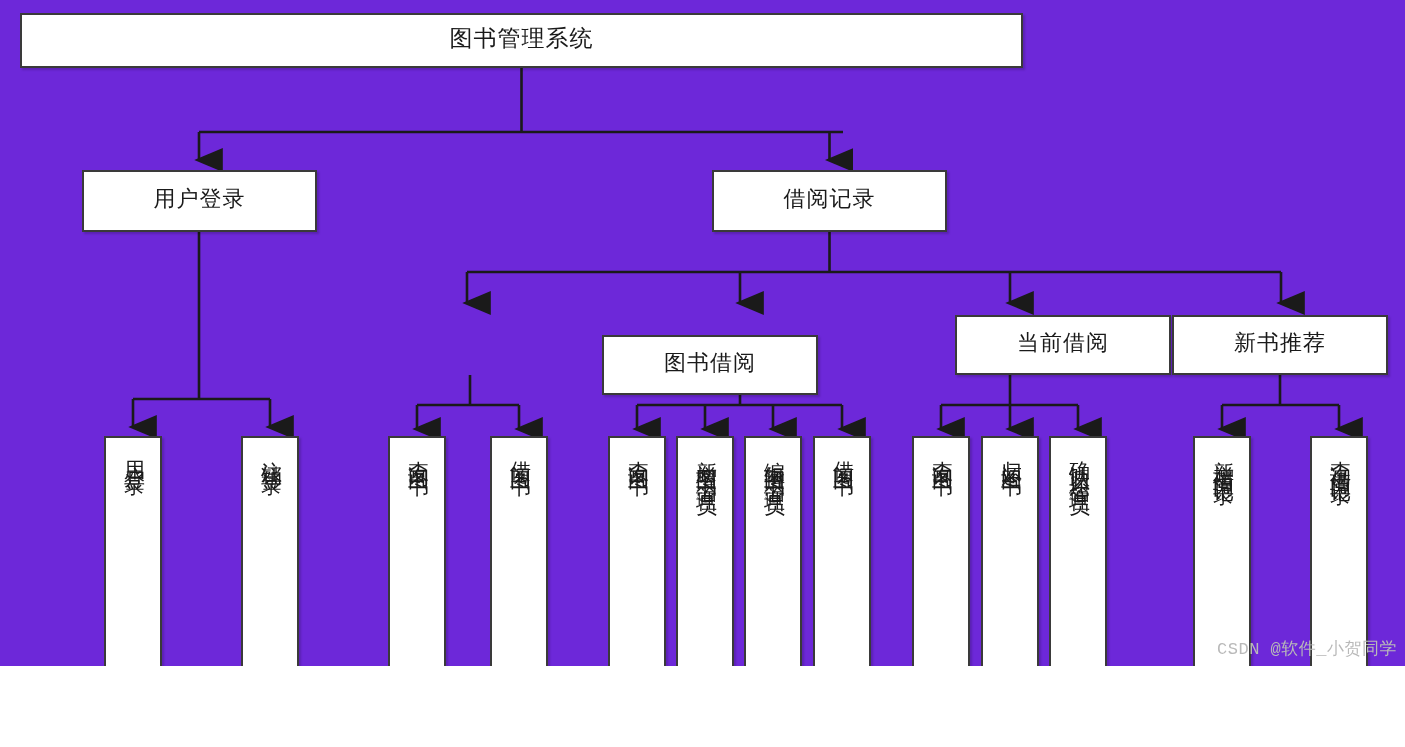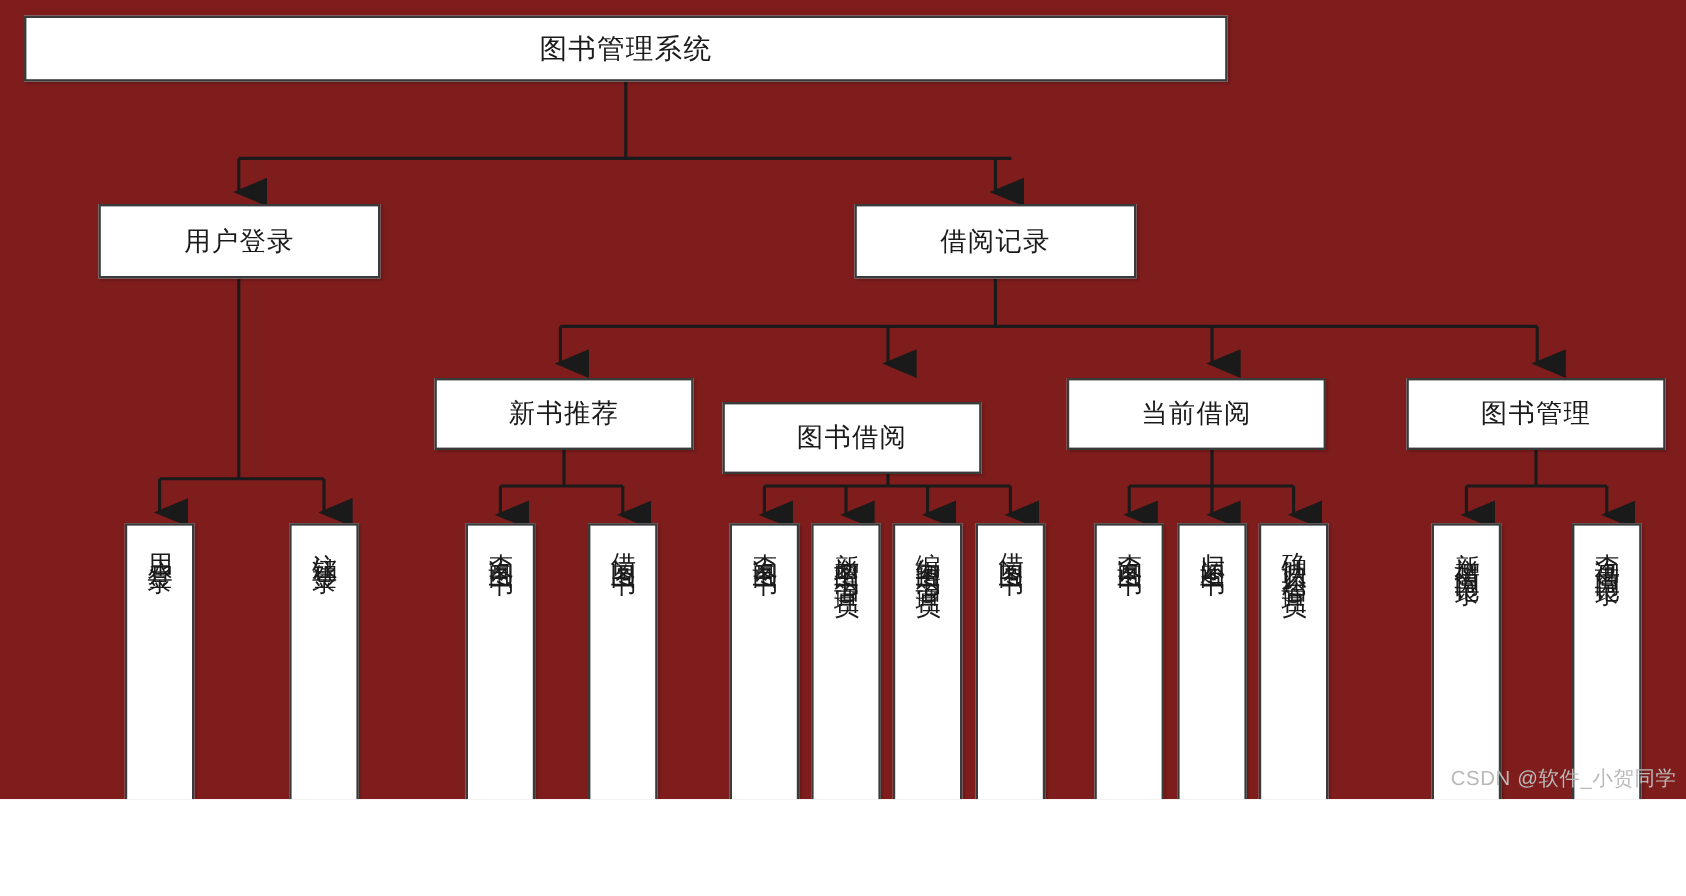--- a/index.html
+++ b/index.html
@@ -8,22 +8,23 @@
     padding: 0;
     background: #ffffff;
   }
   body {
     font-family: "Liberation Sans", "DejaVu Sans", sans-serif;
   }
   #canvas {
     position: relative;
     width: 1405px;
     height: 666px;
-    background: #7f1d1d;
+    background: #6d28d9;
     overflow: hidden;
+    font-family: Liberation Mono, monospace;
   }
   #wires {
     position: absolute;
     left: 0;
     top: 0;
     width: 1405px;
     height: 747px;
     pointer-events: none;
   }
   .node {
@@ -132,31 +133,28 @@
     <span class="label">图书管理系统</span>
   </div>
 
   <div class="node" style="left:82px; top:170px; width:235px; height:62px;">
     <span class="label">用户登录</span>
   </div>
   <div class="node" style="left:712px; top:170px; width:235px; height:62px;">
     <span class="label">借阅记录</span>
   </div>
 
-  <div class="node" style="left:362px; top:315px; width:216px; height:60px;">
-    <span class="label">新书推荐</span>
-  </div>
   <div class="node" style="left:602px; top:315px; width:216px; height:60px;margin-top:20px;">
     <span class="label">图书借阅</span>
   </div>
-  <div class="node" style="left:889px; top:315px; width:216px; height:60px;">
+  <div class="node" style="left:955px; top:315px; width:216px; height:60px;">
     <span class="label">当前借阅</span>
   </div>
   <div class="node" style="left:1172px; top:315px; width:216px; height:60px;">
-    <span class="label">图书管理</span>
+    <span class="label">新书推荐</span>
   </div>
 
   <div class="node leaf" style="left:104px; top:436px; width:58px; height:298px;">
     <span class="label">用户登录</span>
   </div>
   <div class="node leaf" style="left:241px; top:436px; width:58px; height:298px;">
     <span class="label">注销登录</span>
   </div>
 
   <div class="node leaf" style="left:388px; top:436px; width:58px; height:298px;">

